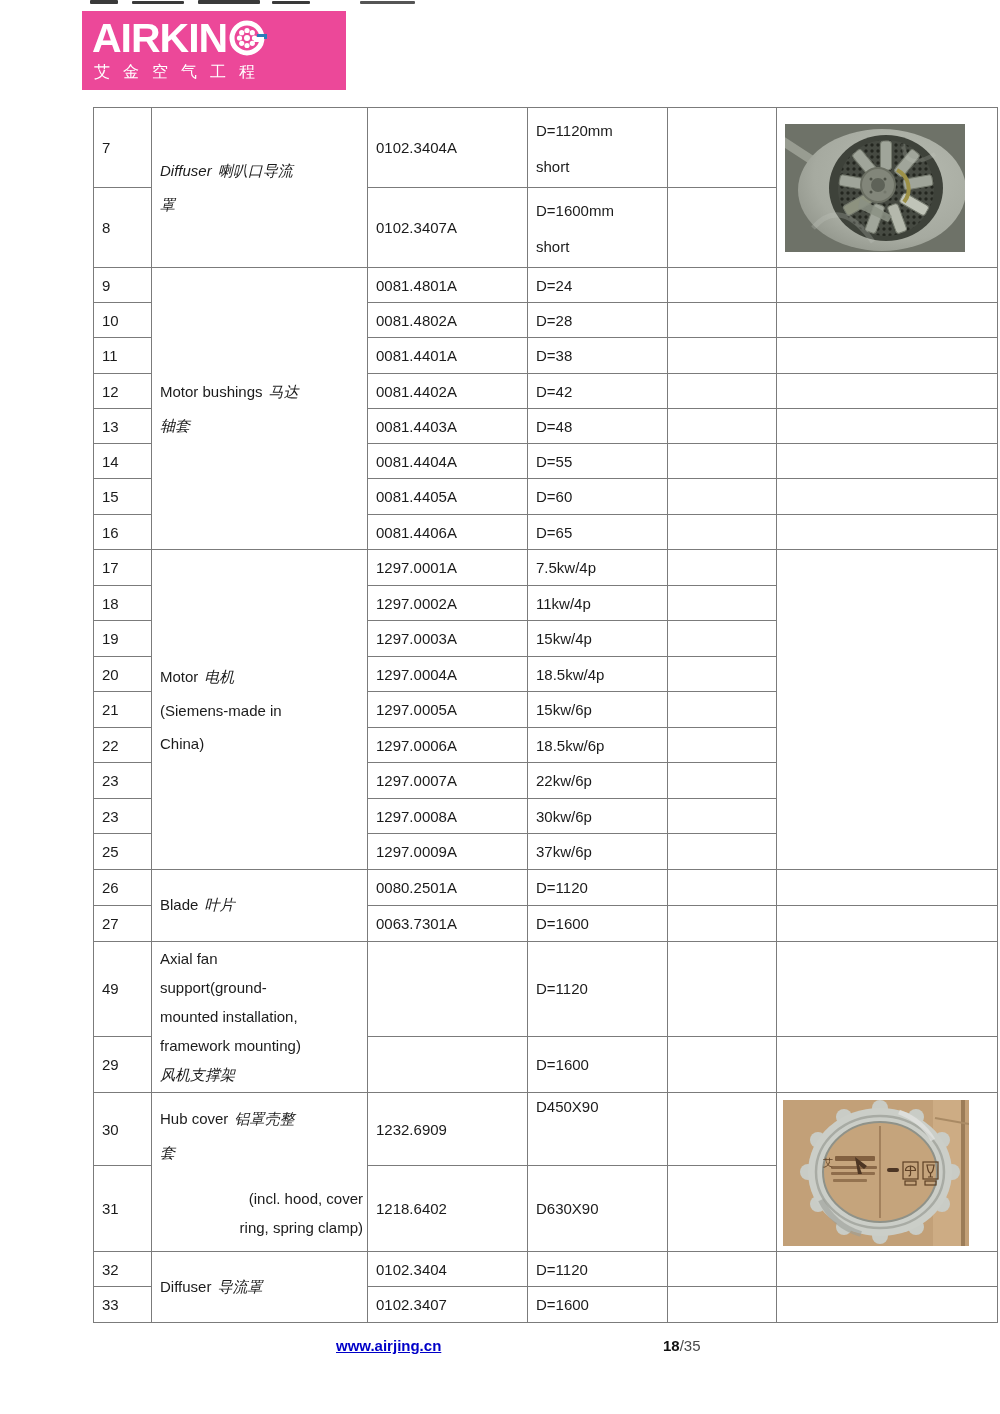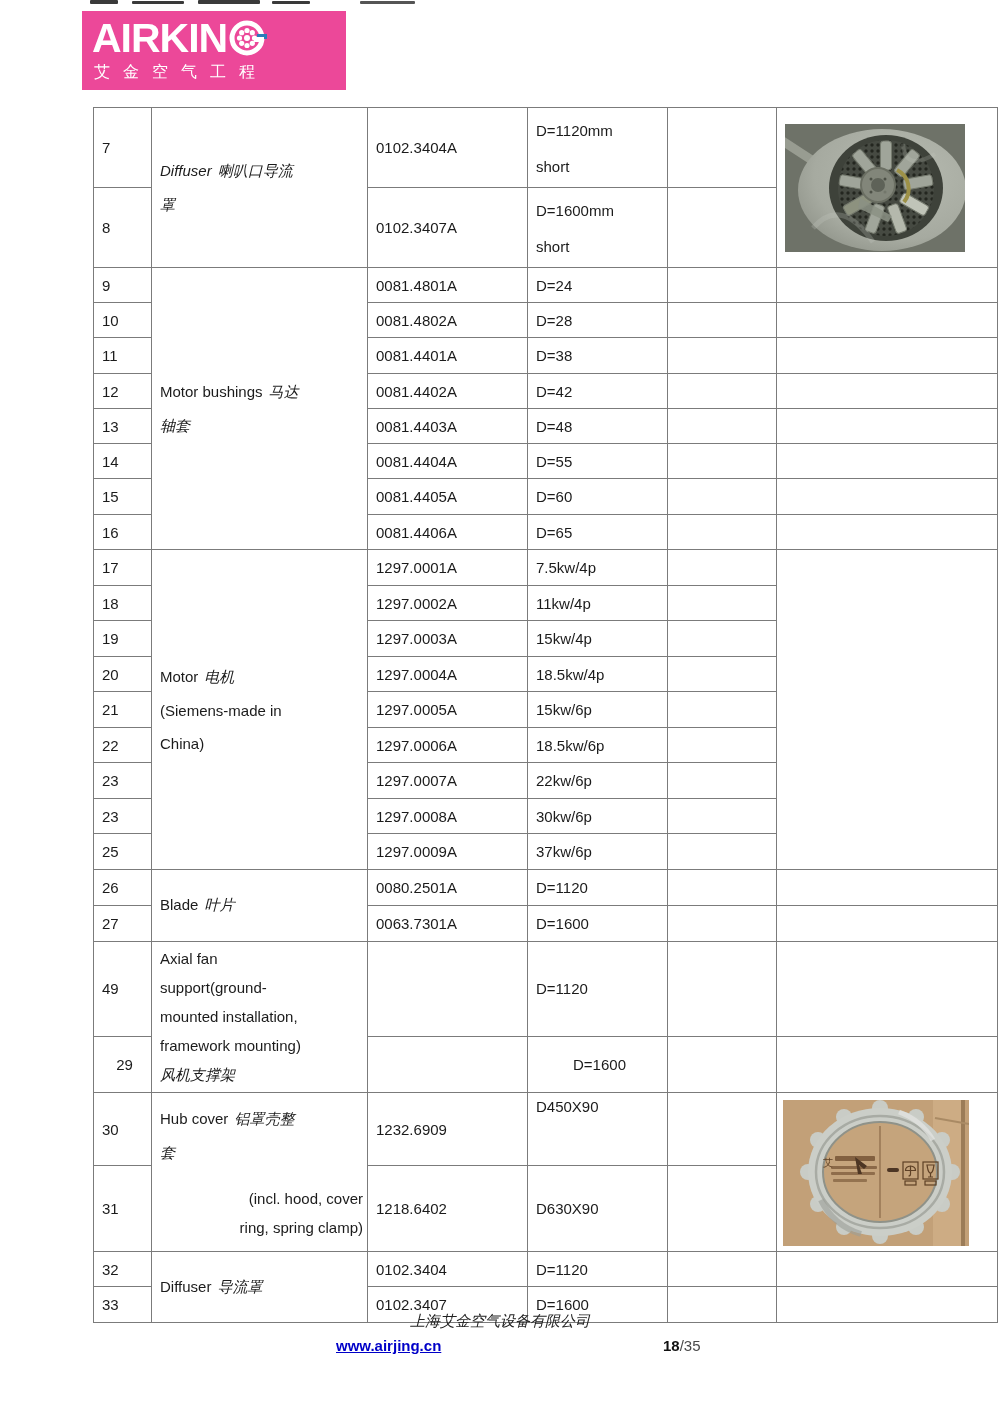--- a/index.html
+++ b/index.html
@@ -30,21 +30,21 @@
   .kai{font-family:"DejaVu Serif",serif;font-style:italic;margin-left:6px;}
   .it{font-style:italic;}
   .lh40{line-height:33px;}
   .lh36{line-height:36px;}
   .lh23{line-height:29px;}
   .vt{vertical-align:top !important;padding-top:5px !important;}
   .note-gap{margin-top:14px;text-align:right;}
   td.photo-cell{padding:2px 0 0 5px;vertical-align:top;}
   td.photo-cell svg{display:block;}
 
-  .rh35{height:35px;} .rh36{height:36px;} .rh47{height:47px;text-align:center;} .rh65{height:65px;}
+  .rh35{height:35px;} .rh36{height:36px;} .rh47{height:47px;} .rh65{height:65px;}
   .rh71{height:71px;} .rh73{height:73px;} .rh79{height:79px;} .rh86{height:86px;}
 
   
   .footer-company{position:absolute;left:300px;top:1312px;width:400px;text-align:center;
                   font-size:15px;font-family:"DejaVu Serif",serif;font-style:italic;color:#222;}
   .footer-site{position:absolute;left:336px;top:1337px;width:300px;}
   .footer-site a{color:#0000c8;font-weight:bold;font-size:15px;text-decoration:underline;}
   .footer-page{position:absolute;left:663px;top:1337px;font-size:15px;}
   .footer-page .num{font-weight:bold;color:#111;}
   .footer-page .total{color:#4a4a4a;}
@@ -400,19 +400,18 @@
       <tr class="rh36">
         <td class="no">33</td>
         <td>0102.3407</td>
         <td>D=1600</td>
         <td></td>
           <td></td>
       </tr>
     </tbody>
   </table>
 
-  <div class="footer-company">上海艾金空气设备有限公司</div>
   <div class="footer-site">
     <a href="#">www.airjing.cn</a>
   </div>
   <div class="footer-page"><span class="num">18</span><span class="total">/35</span></div>
 
 </div>
 
 </body></html>

